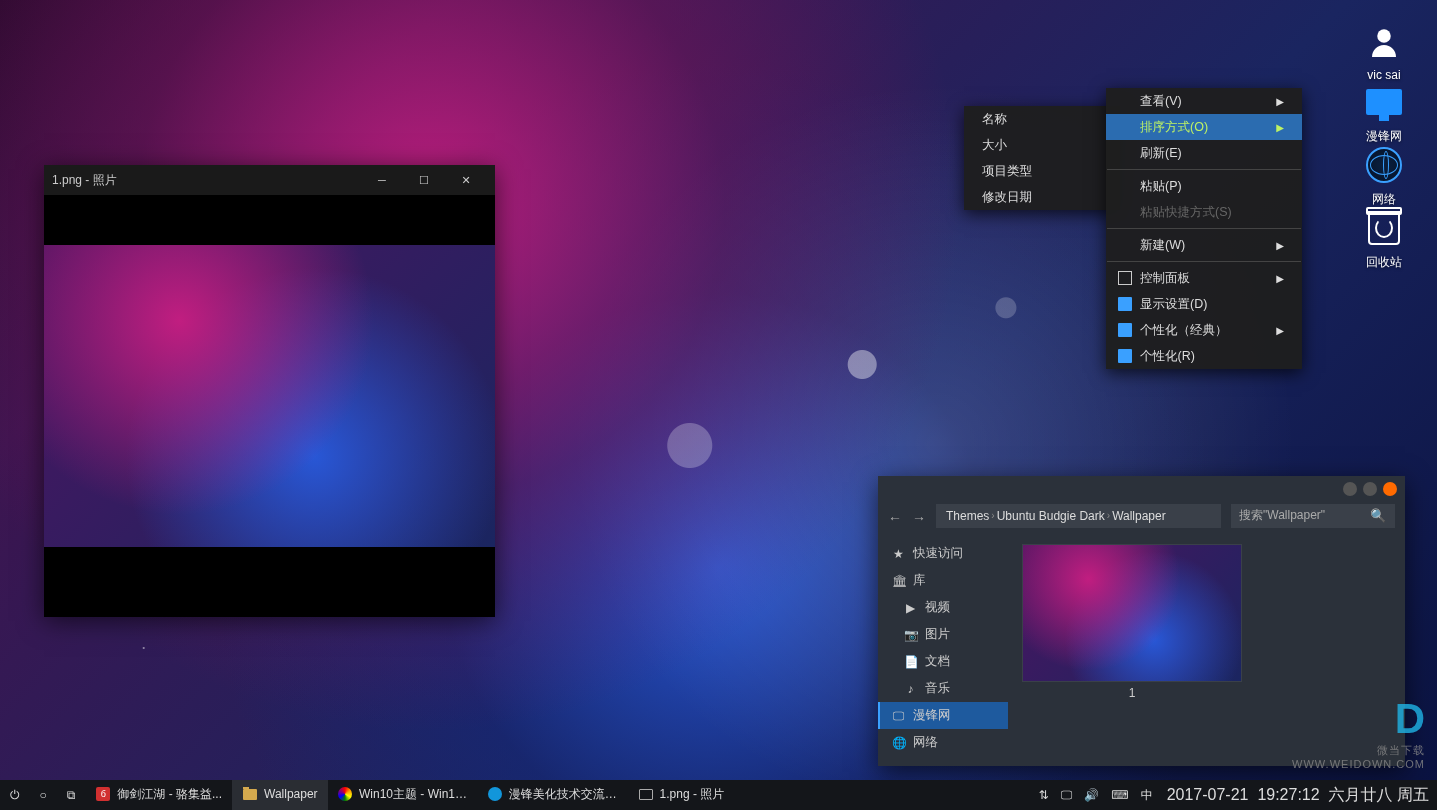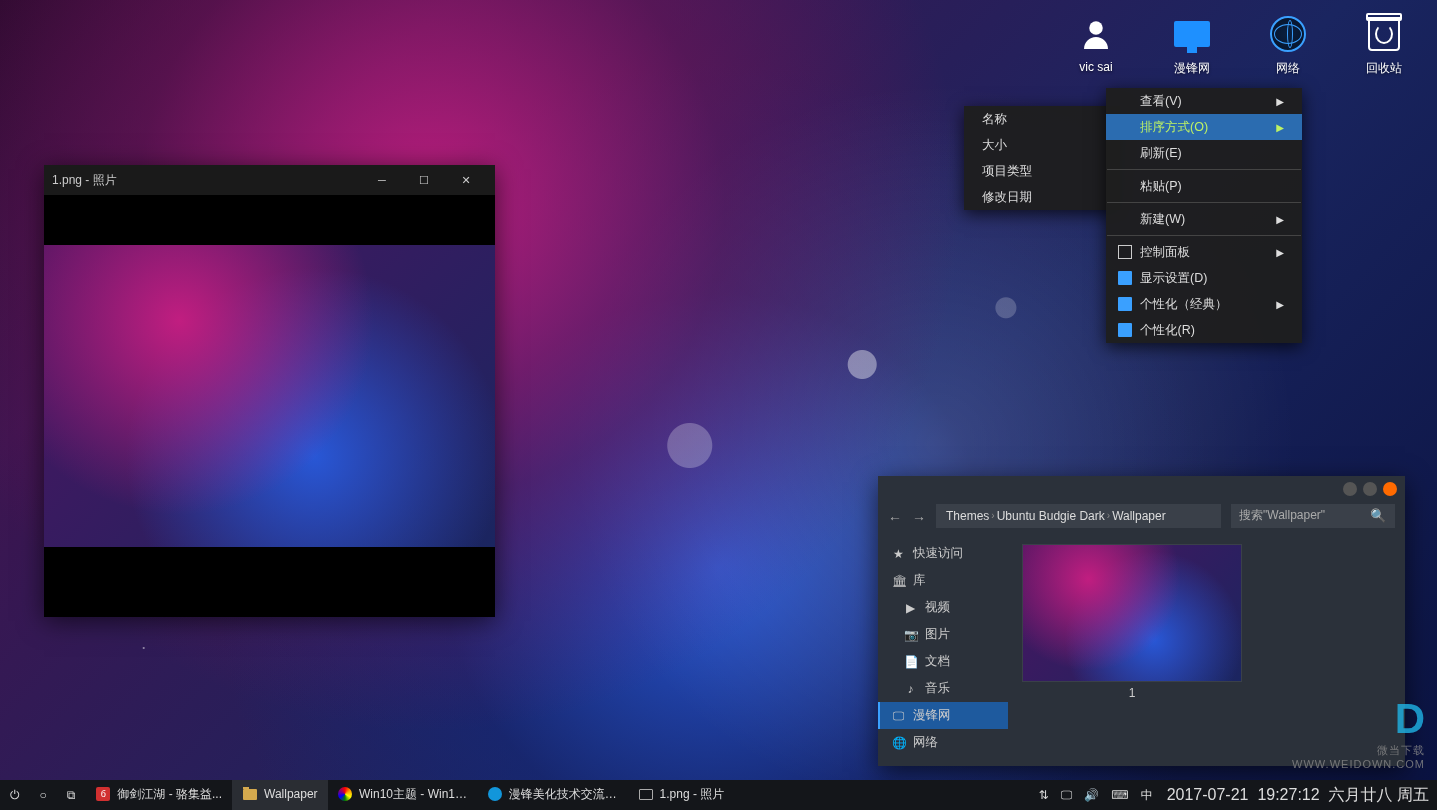--- a/index.html
+++ b/index.html
@@ -20,21 +20,21 @@
     radial-gradient(circle at 48% 55%, rgba(255,255,255,0.25) 0, rgba(255,255,255,0.25) 22px, transparent 23px),
     radial-gradient(circle at 70% 38%, rgba(255,255,255,0.2) 0, rgba(255,255,255,0.2) 10px, transparent 11px),
     radial-gradient(circle at 15% 50%, rgba(255,255,255,0.9) 0, transparent 2px),
     radial-gradient(circle at 80% 15%, rgba(255,255,255,0.9) 0, transparent 2px),
     radial-gradient(circle at 90% 60%, rgba(255,255,255,0.7) 0, transparent 1.5px),
     radial-gradient(circle at 10% 80%, rgba(255,255,255,0.7) 0, transparent 1.5px);
   pointer-events:none;
 }
 
 
-.dicons { position:absolute; right:18px; top:14px; display:flex; gap:26px; }
+.dicons { position:absolute; right:18px; top:22px; display:flex; flex-direction:column; }
 .dicon { width:70px; display:flex; flex-direction:column; align-items:center; gap:6px; cursor:pointer; }
 .dicon .glyph { width:40px; height:40px; display:flex; align-items:center; justify-content:center; }
 .dicon .label { color:#fff; font-size:12px; text-align:center; text-shadow:0 1px 3px rgba(0,0,0,0.6); }
 .user-svg { fill:#fff; }
 .monitor { width:36px; height:26px; background:#1e90ff; border-radius:2px; position:relative; }
 .monitor::after { content:""; position:absolute; bottom:-6px; left:13px; width:10px; height:6px; background:#1e90ff; }
 .globe { width:36px; height:36px; border-radius:50%; border:2px solid #3aa0ff; background:radial-gradient(circle,#0a2040,#061228); position:relative; }
 .globe::before, .globe::after { content:""; position:absolute; border:1px solid #3aa0ff; }
 .globe::before { inset:6px 2px; border-radius:50%; }
 .globe::after { top:2px; bottom:2px; left:15px; width:4px; border-radius:50%; }
@@ -190,20 +190,23 @@
       <span class="lbl">排序方式(O)</span>
       <span class="arrow">▶</span>
     </div>
   <div class="item">
       <span class="lbl">刷新(E)</span>
     </div>
   <div class="sep"></div>
   <div class="item">
       <span class="lbl">粘贴(P)</span>
     </div>
+  <div class="item disabled">
+      <span class="lbl">粘贴快捷方式(S)</span>
+    </div>
   <div class="sep"></div>
   <div class="item">
       <span class="lbl">新建(W)</span>
       <span class="arrow">▶</span>
     </div>
   <div class="sep"></div>
   <div class="item">
       <span class="micon sq-icon"></span>
       <span class="lbl">控制面板</span>
       <span class="arrow">▶</span>

